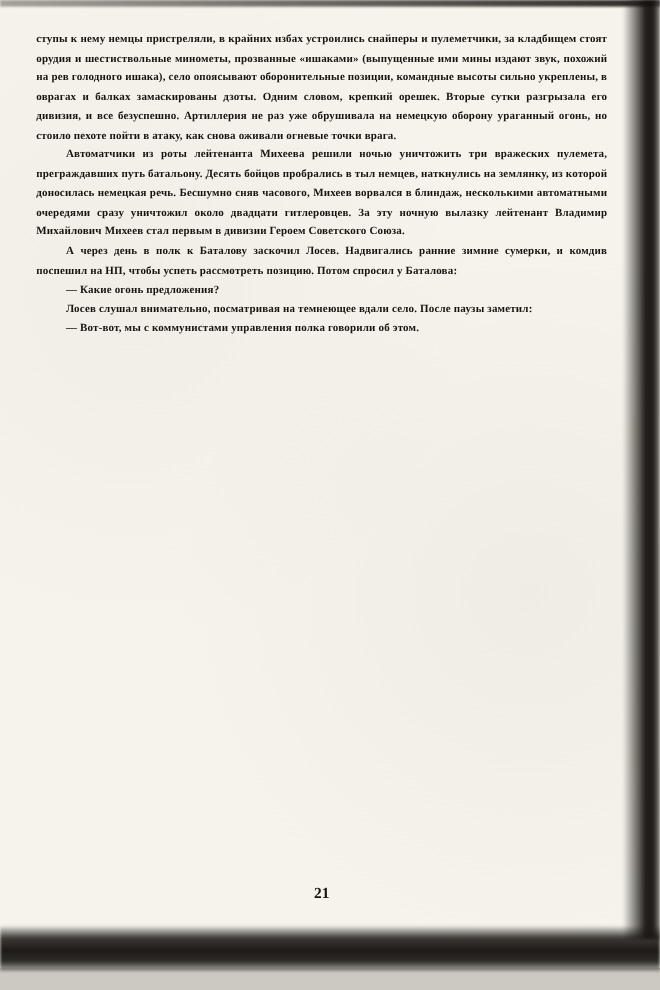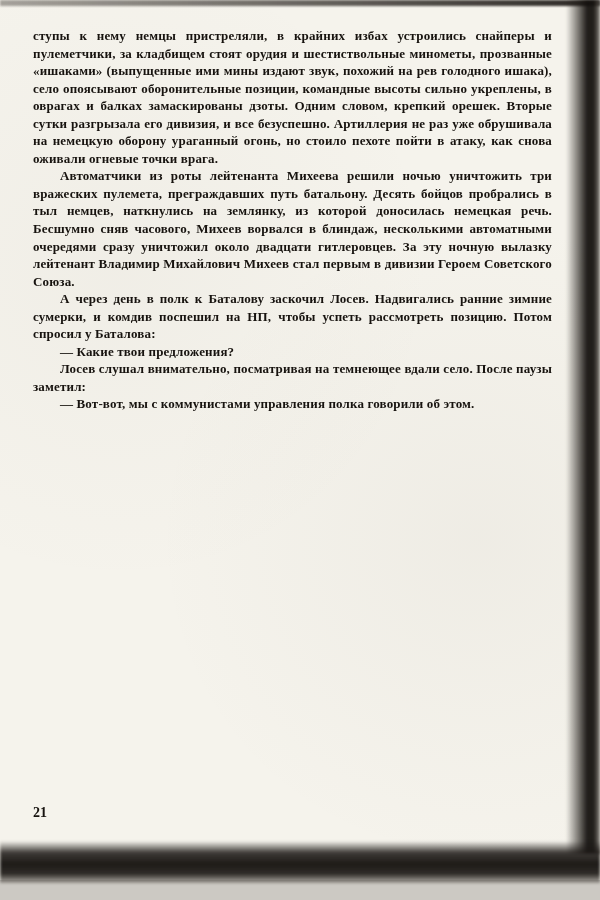--- a/index.html
+++ b/index.html
@@ -15,31 +15,32 @@
     position:absolute; inset:0;
     background:#f5f3ec;
     background-image:
       radial-gradient(circle at 20% 30%, rgba(120,110,95,0.04), transparent 40%),
       radial-gradient(circle at 80% 60%, rgba(120,110,95,0.05), transparent 45%);
   }
   .text-block {
     position:absolute;
     left:33px; right:48px; top:27px;
     color:#17130f;
-    font-size:13px;
+    font-size:10px;
     line-height:17.55px;
     font-weight:700;
     text-align:justify;
     letter-spacing:0.15px;
   }
   p.para { margin:0; text-indent:27px; }
   p.para.no-indent { text-indent:0; }
   .page-number {
     position:absolute;
     top:805px; left:33px; right:48px;
+    text-align:center;
     font-weight:700;
     font-size:14px;
     color:#17130f;
   }
   
   .shadow-top {
     position:absolute; top:0; left:0; width:100%; height:6px;
     background:linear-gradient(to right, rgba(70,64,58,0.45), rgba(28,24,21,0.92));
     filter:blur(1px);
   }
@@ -71,21 +72,21 @@
 </head>
 <body>
 
 <div class="screen">
   <div class="paper"></div>
 
   <div class="text-block">
       <p class="para no-indent">ступы к нему немцы пристреляли, в крайних избах устроились снайперы и пулеметчики, за кладбищем стоят орудия и шестиствольные минометы, прозванные «ишаками» (выпущенные ими мины издают звук, похожий на рев голодного ишака), село опоясывают оборонительные позиции, командные высоты сильно укреплены, в оврагах и балках замаскированы дзоты. Одним словом, крепкий орешек. Вторые сутки разгрызала его дивизия, и все безуспешно. Артиллерия не раз уже обрушивала на немецкую оборону ураганный огонь, но стоило пехоте пойти в атаку, как снова оживали огневые точки врага.</p>
       <p class="para">Автоматчики из роты лейтенанта Михеева решили ночью уничтожить три вражеских пулемета, преграждавших путь батальону. Десять бойцов пробрались в тыл немцев, наткнулись на землянку, из которой доносилась немецкая речь. Бесшумно сняв часового, Михеев ворвался в блиндаж, несколькими автоматными очередями сразу уничтожил около двадцати гитлеровцев. За эту ночную вылазку лейтенант Владимир Михайлович Михеев стал первым в дивизии Героем Советского Союза.</p>
       <p class="para">А через день в полк к Баталову заскочил Лосев. Надвигались ранние зимние сумерки, и комдив поспешил на НП, чтобы успеть рассмотреть позицию. Потом спросил у Баталова:</p>
-      <p class="para">— Какие твои предложения?</p>
+      <p class="para">— Какие огонь предложения?</p>
       <p class="para">Лосев слушал внимательно, посматривая на темнеющее вдали село. После паузы заметил:</p>
       <p class="para">— Вот-вот, мы с коммунистами управления полка говорили об этом.</p>
     </div>
 
   <div class="page-number">21</div>
 
   <div class="bottom-margin"></div>
   <div class="shadow-top"></div>
   <div class="shadow-right"></div>
   <div class="shadow-bottom"></div>

